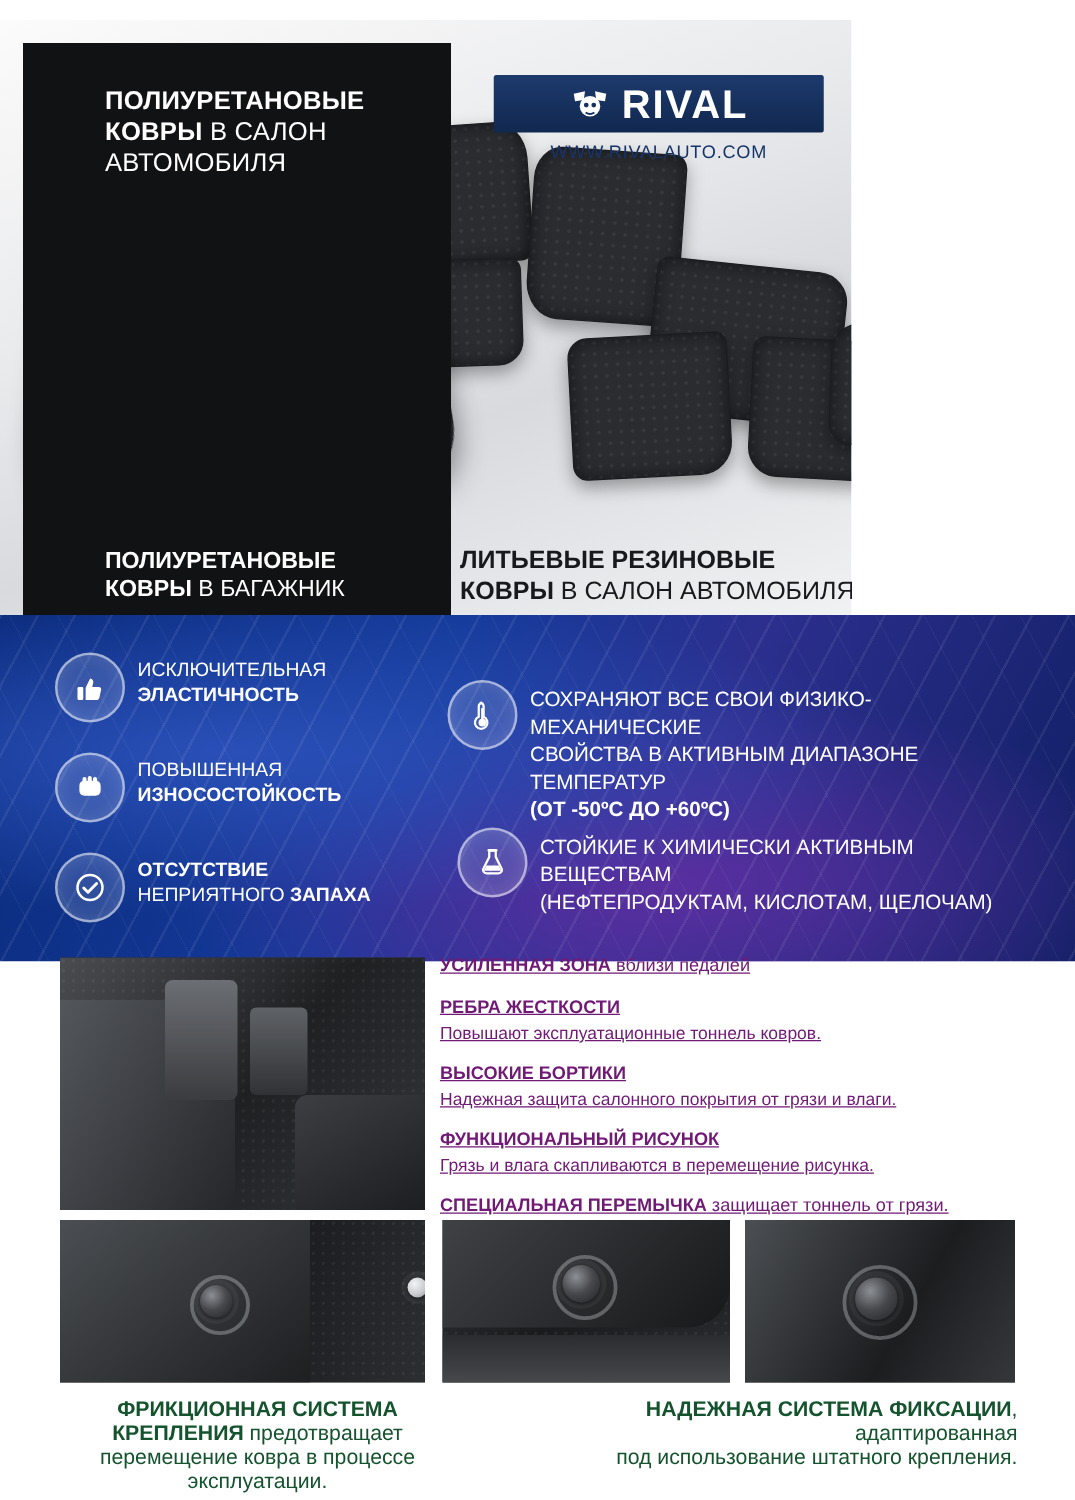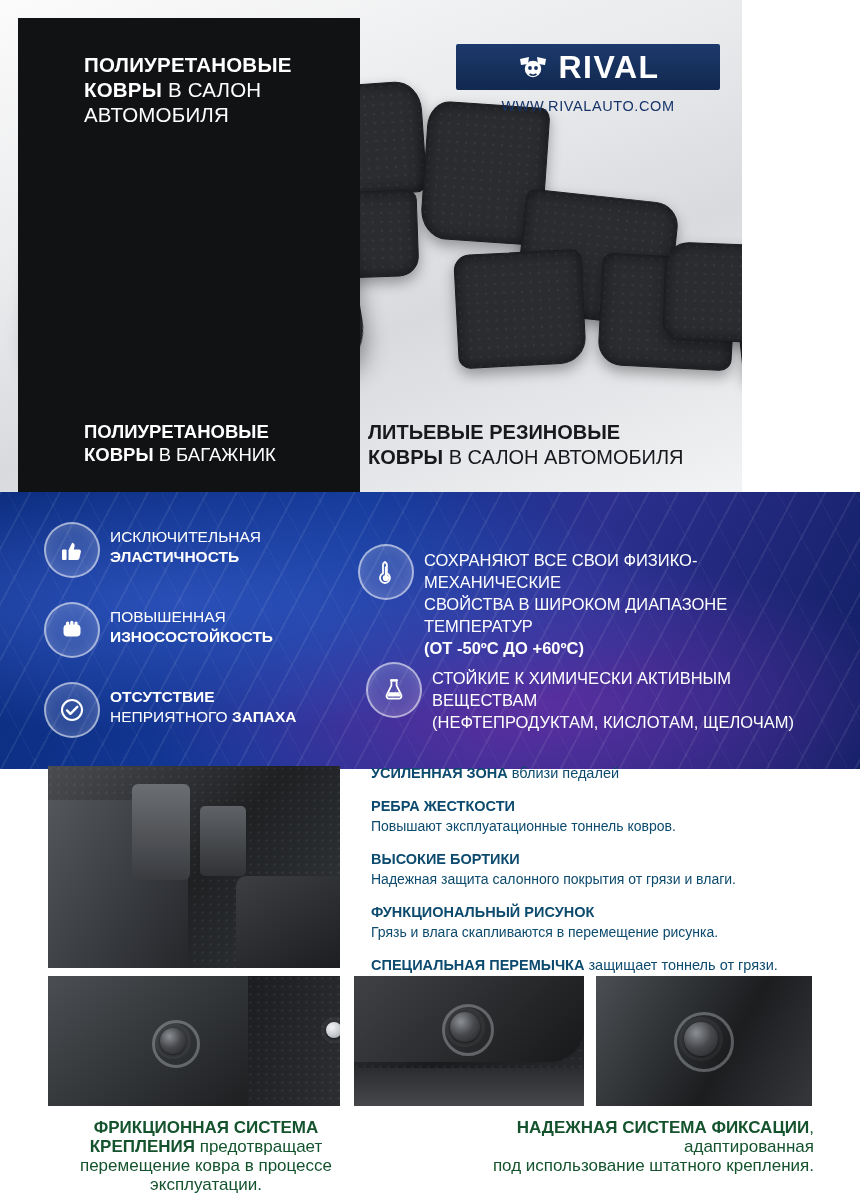--- a/index.html
+++ b/index.html
@@ -17,22 +17,22 @@
   .page {
     position: relative;
     width: 860px;
     height: 1200px;
     background: #ffffff;
   }
 
   
   .hero {
     position: absolute;
-    left: 0; top: 0;
-    width: 742px;
+    left: 0; top: 16px;
+    width: 681px;
     height: 492px;
     background: linear-gradient(160deg, #fbfbfb 0%, #e9eaec 38%, #d8dade 62%, #f2f3f4 100%);
     overflow: hidden;
   }
   .hero-dark-panel {
     position: absolute;
     left: 18px; top: 18px;
     width: 342px;
     height: 474px;
     background: #111214;
@@ -191,23 +191,24 @@
     background-image:
       radial-gradient(circle at 2.5px 2.5px, rgba(255,255,255,.05) 1.2px, transparent 1.4px);
     background-size: 8px 8px;
   }
   .ph-shade-1 { position:absolute; inset:0; background: linear-gradient(130deg,#4a4c50 0%, #1e2022 52%, #35383c 100%); }
   .ph-shade-2 { position:absolute; inset:0; background: linear-gradient(110deg,#3a3c40 0%, #17181a 46%, #2c2e32 100%); }
   .ph-shade-3 { position:absolute; inset:0; background: linear-gradient(160deg,#44464a 0%, #1a1b1d 55%, #303236 100%); }
 
   .bullets {
     position: absolute;
-    left: 371px; top: 764px;
+    left: 352px; top: 764px;
     width: 470px;
-    color: #0c4a6e;
+    color: #701a75;
+    text-decoration: underline;
   }
   .bullet { margin-bottom: 14px; }
   .bullet .head { font-size: 14.5px; line-height: 19px; }
   .bullet .head .b { font-weight: bold; }
   .bullet .head .n { font-weight: normal; }
   .bullet .sub {
     font-size: 14px;
     line-height: 19px;
     font-weight: normal;
     margin-top: 1px;
@@ -334,21 +335,21 @@
     <div class="feat" style="left:358px; top:52px; width:470px;">
       <span class="feat-icon">
         <svg viewBox="0 0 26 26" width="26" height="26" aria-hidden="true">
           <path d="M13 3.2c-1.7 0-3 1.3-3 3v8.2a5 5 0 103.9 0V6.2c0-1.7-1.2-3-3-3z" fill="none" stroke="#ffffff" stroke-width="1.8"></path>
           <circle cx="12.9" cy="19" r="3.1" fill="#ffffff"></circle>
           <rect x="11.9" y="7.5" width="2" height="10" fill="#ffffff"></rect>
         </svg>
       </span>
       <span class="feat-text big">
         <span class="n">СОХРАНЯЮТ ВСЕ СВОИ ФИЗИКО-МЕХАНИЧЕСКИЕ</span><br>
-        <span class="n">СВОЙСТВА В ШИРОКОМ ДИАПАЗОНЕ  ТЕМПЕРАТУР</span><br>
+        <span class="n">СВОЙСТВА В АКТИВНЫМ ДИАПАЗОНЕ  ТЕМПЕРАТУР</span><br>
         <span class="b">(ОТ -50ºС ДО +60ºС)</span>
       </span>
     </div>
 
     <div class="feat" style="left:366px; top:170px; width:470px;">
       <span class="feat-icon">
         <svg viewBox="0 0 26 26" width="26" height="26" aria-hidden="true">
           <path d="M10.4 3.5h5.2v5.1l4.6 9.2c.9 1.8-.4 3.9-2.4 3.9H8.2c-2 0-3.3-2.1-2.4-3.9l4.6-9.2V3.5z" fill="none" stroke="#ffffff" stroke-width="1.8"></path>
           <path d="M8.1 15.3h9.8l2.1 4.2H6z" fill="#ffffff"></path>
           <rect x="9" y="2.2" width="8" height="2" rx="1" fill="#ffffff"></rect>

